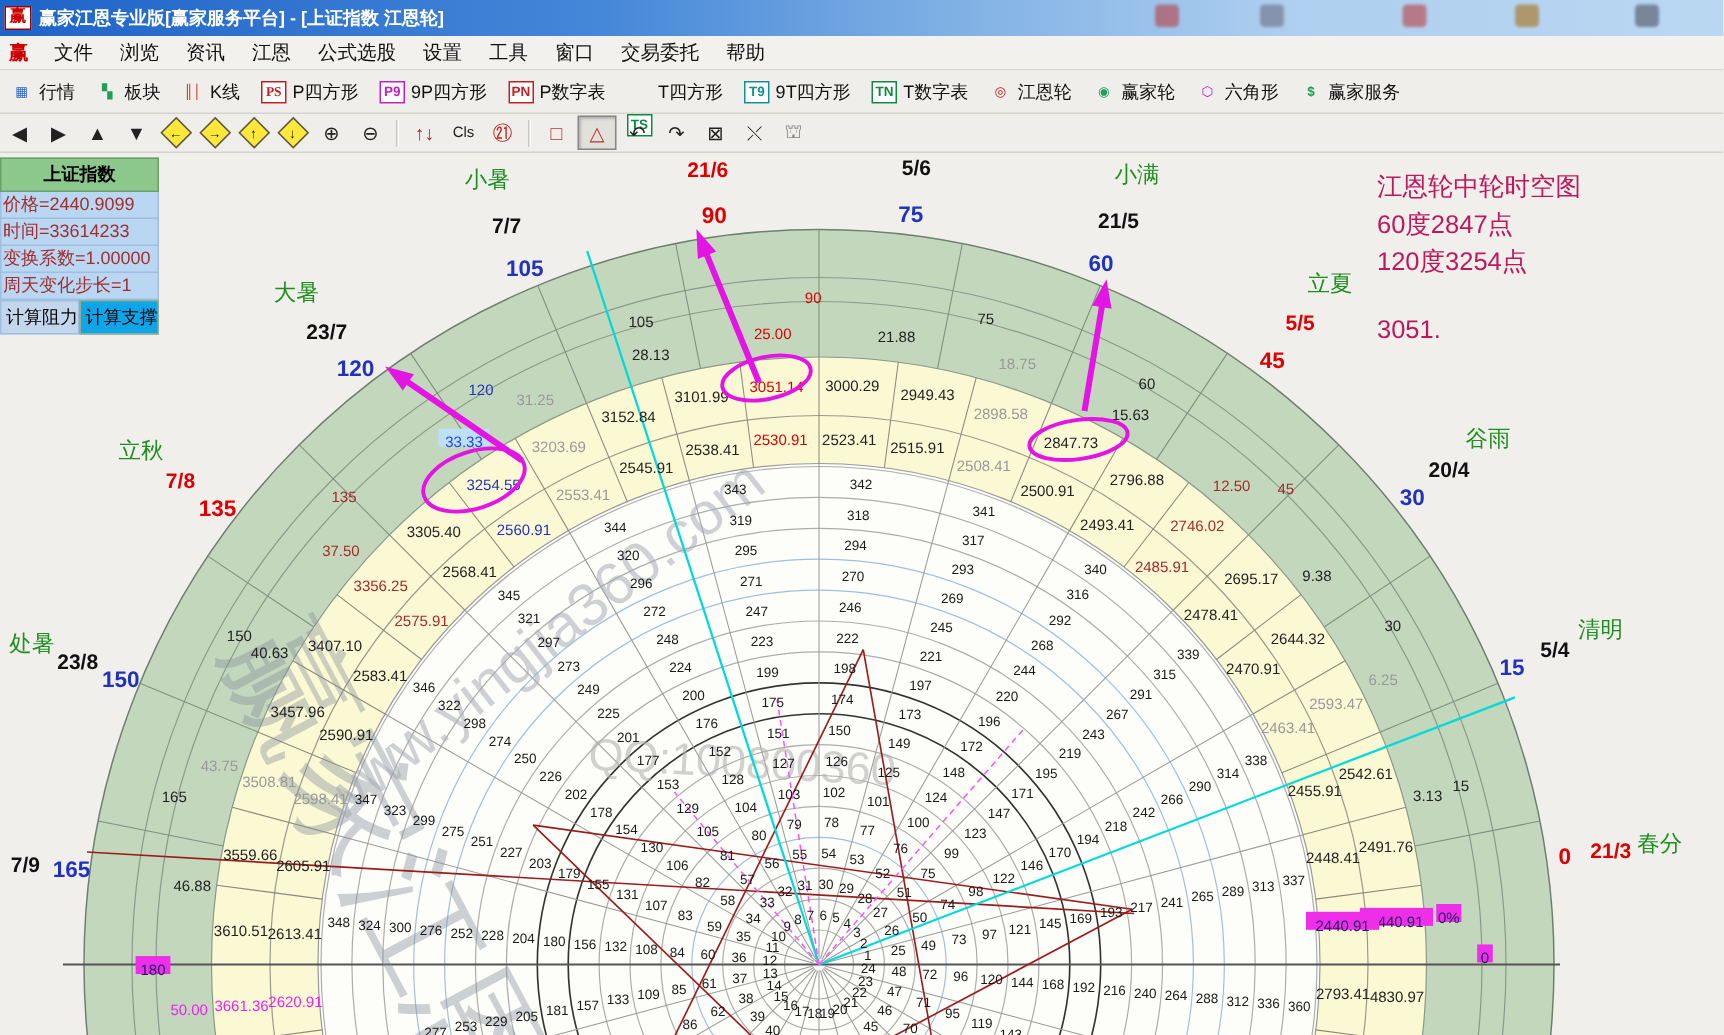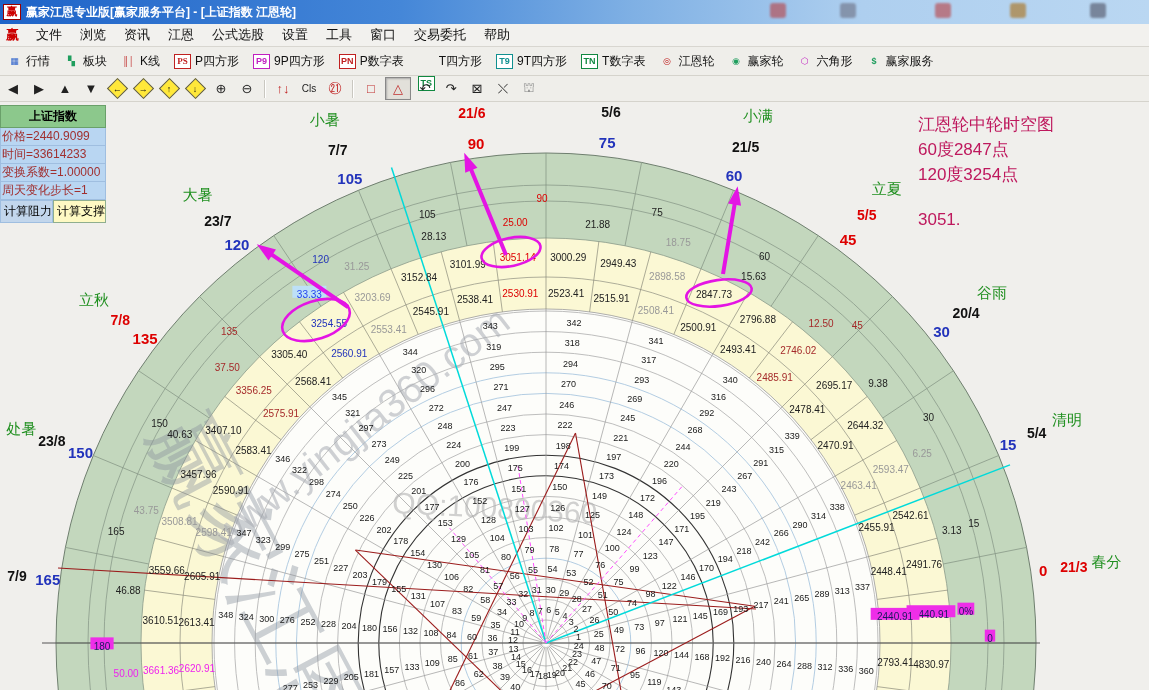--- a/index.html
+++ b/index.html
@@ -32,21 +32,21 @@
   #wheel{position:absolute;left:0;top:0;}
   
   #panel{position:absolute;left:0;top:3px;width:106px;font-size:12px;z-index:5;}
   #panel .hd{background:#8CC88C;border:1px solid #6AA06A;color:#000;text-align:center;
     font-weight:bold;padding:2px 3px;}
   #panel .rw{background:#B9D6F2;border:1px solid #9FBEE0;border-top:none;color:#A03030;
     padding:0 1px;white-space:nowrap;overflow:hidden;}
   #panel .btns{display:flex;}
   #panel .btn{flex:1;text-align:right;padding:2px 0;border:1px solid #8FAE8F;color:#000;}
   #panel .btn.b1{background:#C2D6EC;border-color:#9FBEE0;}
-  #panel .btn.b2{background:#fef9c3;}
+  #panel .btn.b2{background:#0ea5e9;}
   
   #anno{position:absolute;left:918px;top:10px;color:#be185d;font-size:17px;line-height:25px;z-index:4;white-space:nowrap;}
   #anno .gap{height:20px;}
 </style>
 </head>
 <body>
 
 <div id="titlebar">
   <span class="app-ico">赢</span>
   <span>赢家江恩专业版[赢家服务平台] - [上证指数 江恩轮]</span>

